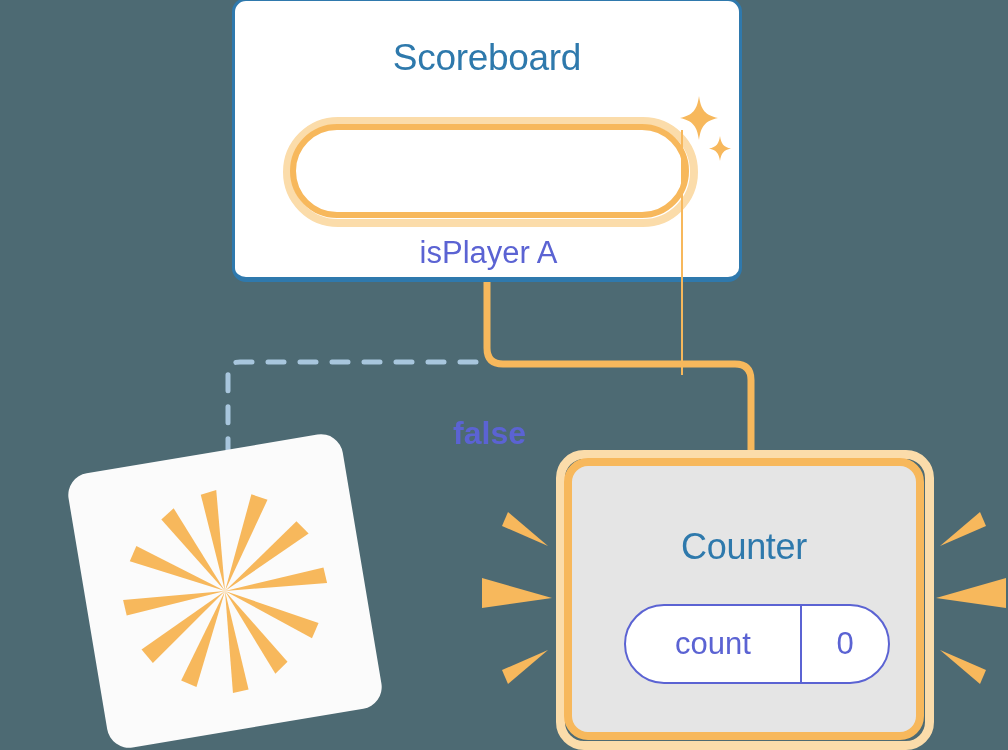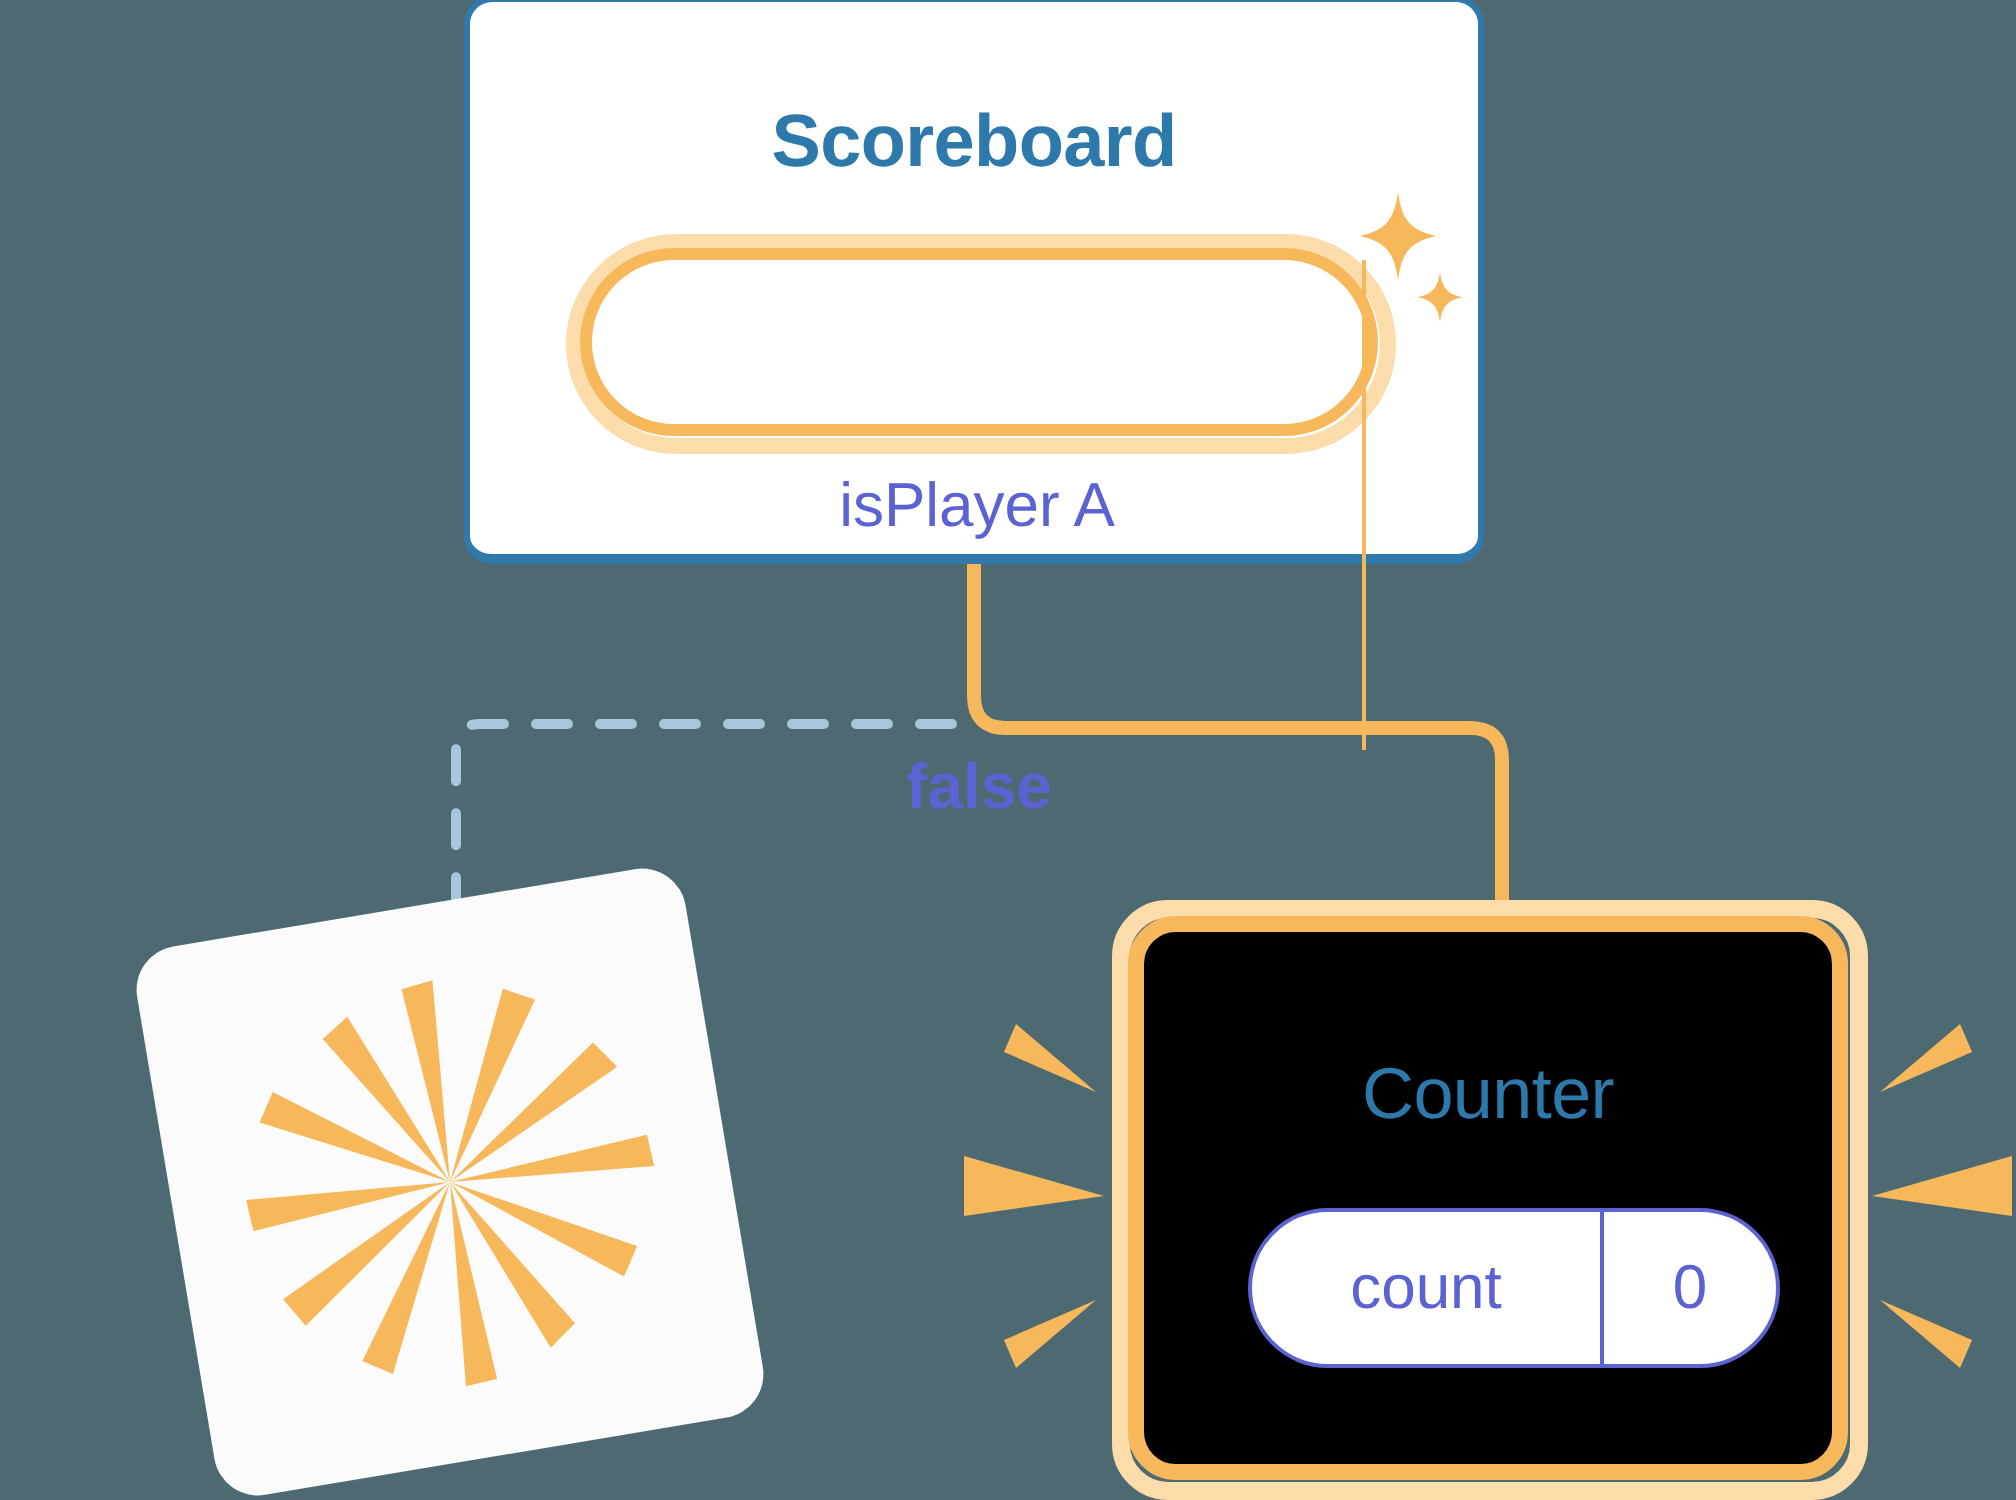--- a/index.html
+++ b/index.html
@@ -47,22 +47,21 @@
     z-index: 4;
   }
   .card-title {
     text-align: center;
     color: #2e79ac;
     font-size: 37px;
     font-weight: 400;
     letter-spacing: -0.3px;
   }
   .scoreboard-card .card-title {
-    margin-top: 49px;
-    font-weight: bold;
+    margin-top: 36px;
   }
 
   
   .pill-hl {
     position: absolute;
     left: 48px;
     top: 116px;
     width: 415px;
     height: 110px;
     box-sizing: border-box;
@@ -90,20 +89,21 @@
     font-size: 31px;
   }
   .pill-hl .pill-key {
     flex: 0 0 245px;
     border-right: 2px solid #f7b85c;
   }
   .pill-hl .pill-val {
     flex: 1 1 auto;
     font-weight: bold;
     font-size: 32px;
+    margin-top: 40px;
   }
 
   
   .sparkle {
     position: absolute;
     z-index: 5;
   }
 
   
   .burst-card {
@@ -137,21 +137,21 @@
     z-index: 4;
   }
   .counter-inner {
     position: absolute;
     left: -1px; top: -1px;
     width: 100%;
     height: 100%;
     box-sizing: border-box;
     border: 8px solid #f7b85c;
     border-radius: 24px;
-    background: #000000;
+    background: #e5e5e5;
   }
   .counter-card .card-title {
     margin-top: 60px;
     font-size: 36px;
   }
   .pill-plain {
     position: absolute;
     left: 52px;
     top: 138px;
     width: 266px;

